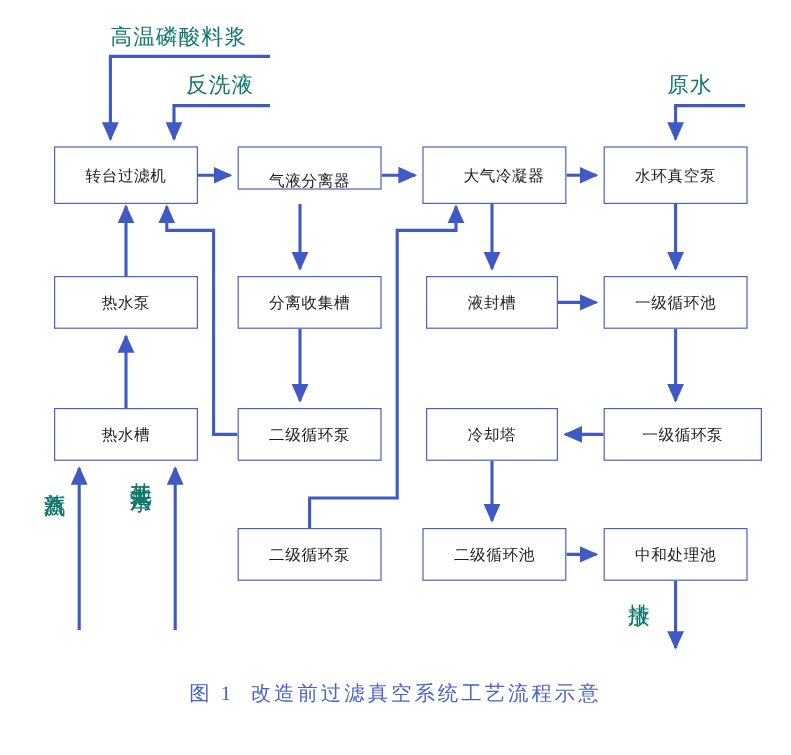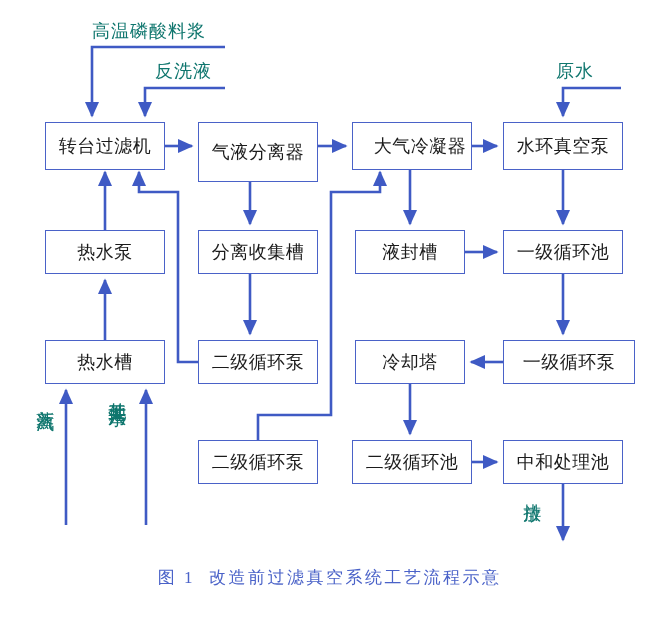--- a/index.html
+++ b/index.html
@@ -23,21 +23,21 @@
   }
   .node {
     position: absolute;
     box-sizing: border-box;
     border: 1.3px solid #4a62c8;
     background: #ffffff;
     display: flex;
     align-items: center;
     justify-content: center;
     color: #1b1b1b;
-    font-size: 18px;
+    font-size: 13px;
     letter-spacing: 0.5px;
     line-height: 1;
     white-space: nowrap;
     z-index: 3;
   }
   .flow-label {
     position: absolute;
     color: #0f766e;
     font-size: 18px;
     letter-spacing: 1px;
@@ -128,21 +128,21 @@
 
       <path d="M258,440 L258,415 L331,415 L331,192 L380,192 L380,172" marker-end="url(#ah)"></path>
 
       <path d="M563,484 L563,540" marker-end="url(#ah)"></path>
     </g>
   </svg>
 
   <div class="node" style="left:45px;  top:122px; width:120px; height:48px;">
       <span>转台过滤机</span>
     </div>
-  <div class="node" style="left:198px; top:122px; width:120px; height:60px;">
+  <div class="node" style="left:198px; top:122px; width:120px; height:36px;align-items:flex-end;">
       <span>气液分离器</span>
     </div>
   <div class="node" style="left:352px; top:122px; width:120px; height:48px;padding-left:16px;">
       <span>大气冷凝器</span>
     </div>
   <div class="node" style="left:503px; top:122px; width:120px; height:48px;">
       <span>水环真空泵</span>
     </div>
 
   <div class="node" style="left:45px;  top:230px; width:120px; height:44px;">

